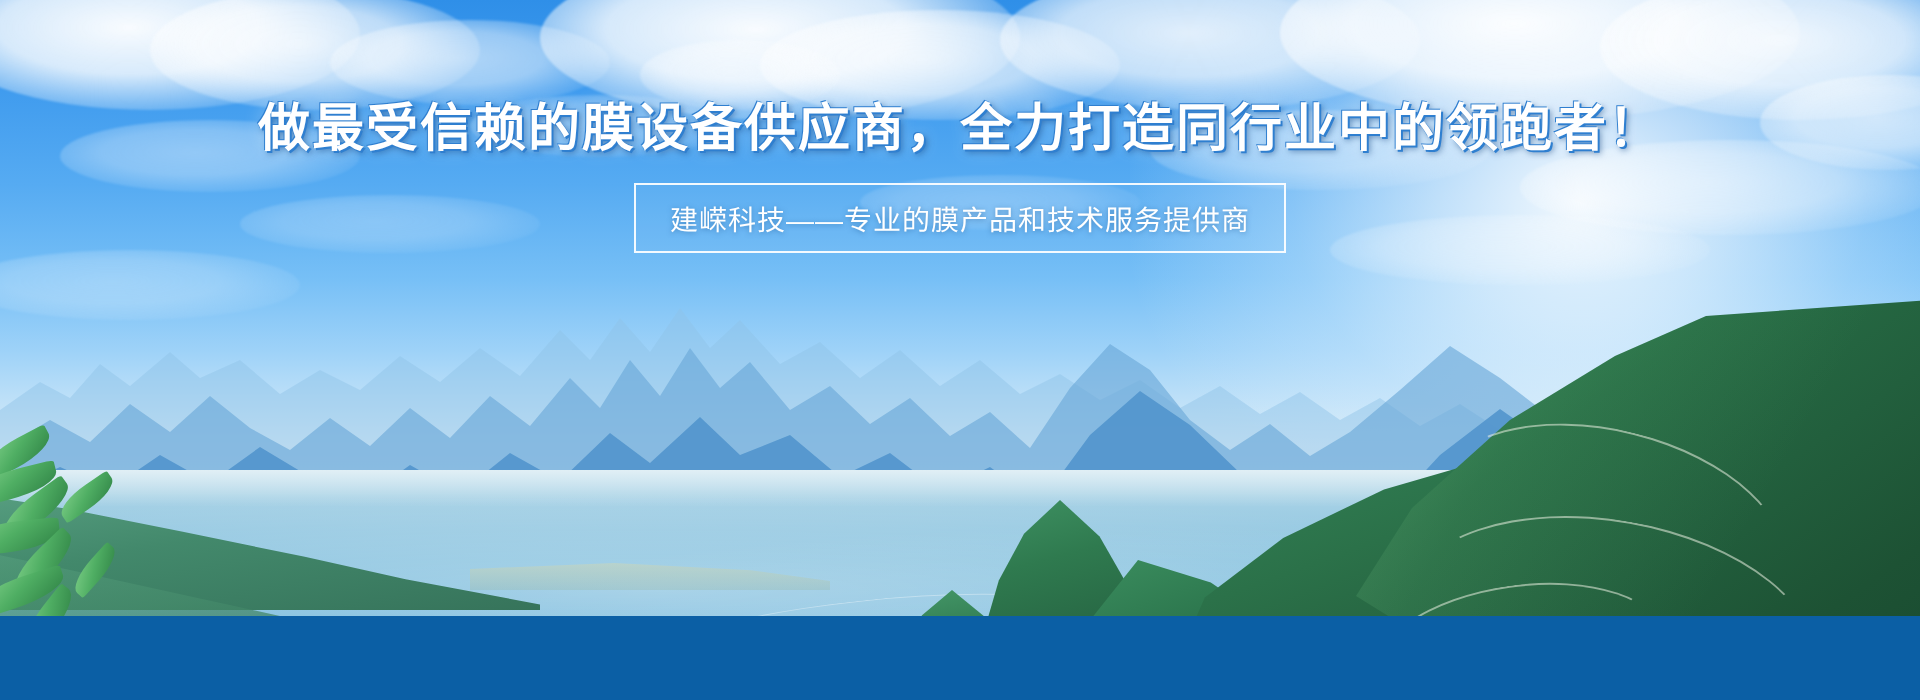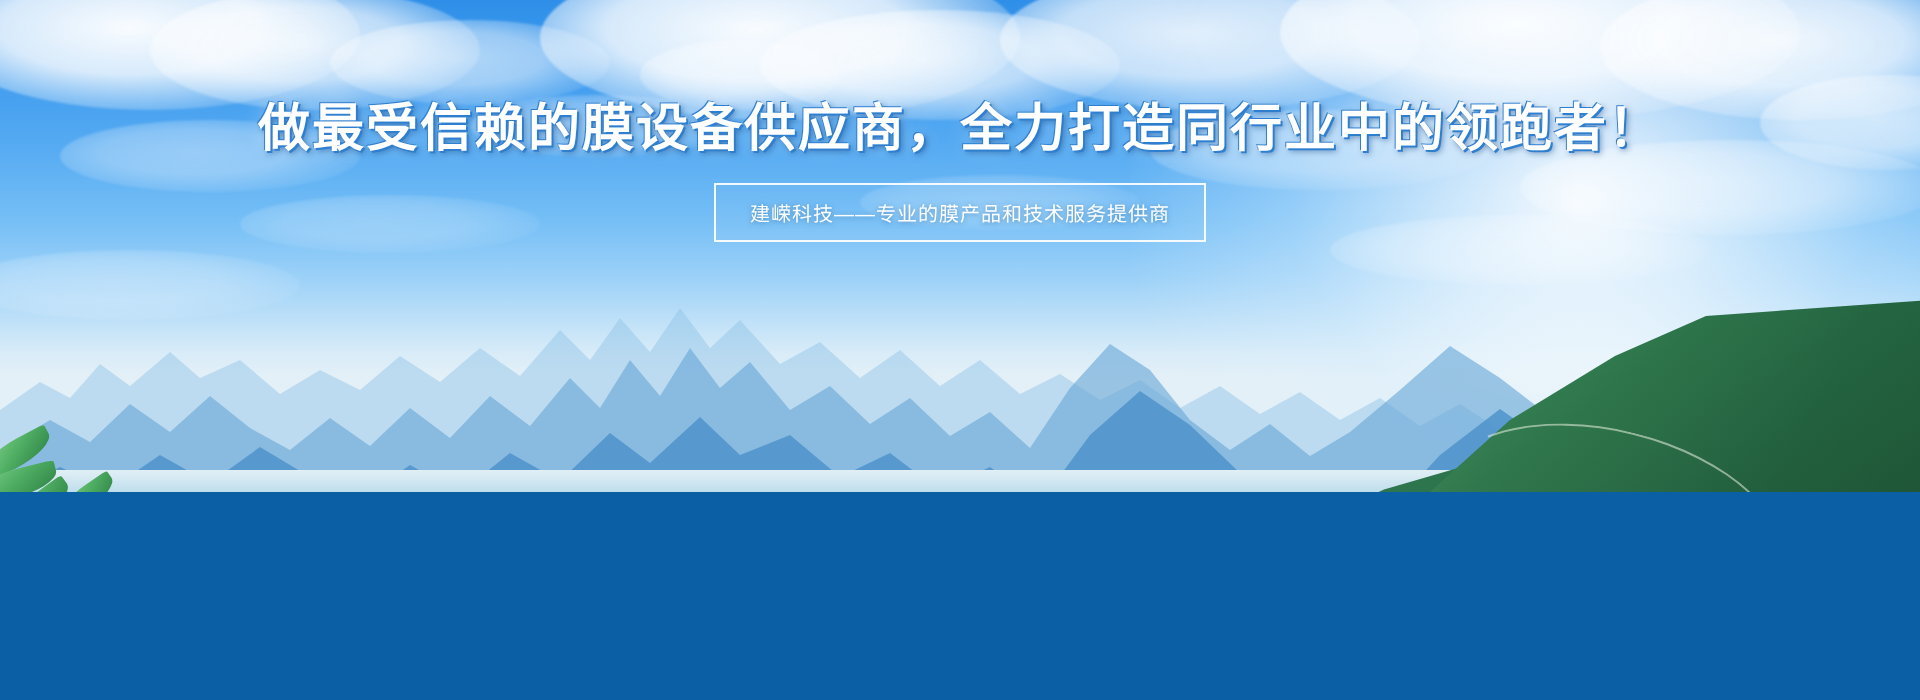--- a/index.html
+++ b/index.html
@@ -7,21 +7,21 @@
   html, body {
     width:1920px; height:700px;
     overflow:hidden;
     background:#0b5fa5;
     font-family:"Liberation Sans","DejaVu Sans",sans-serif;
   }
 
   .banner {
     position:relative;
     width:1920px;
-    height:492px;
+    height:616px;
     overflow:hidden;
   }
 
   
   .sky {
     position:absolute; inset:0;
     background:
       linear-gradient(to bottom,
         #2f8fe8 0%,
         #3f9bee 14%,
@@ -240,21 +240,21 @@
     text-shadow:0 1px 6px rgba(30,90,150,0.55);
   }
 
   .tagline-box {
     margin-top:26px;
     border:2px solid rgba(255,255,255,0.92);
     padding:13px 34px;
     background:rgba(255,255,255,0.04);
   }
   .tagline-text {
-    font-size:20px;
+    font-size:28px;
     letter-spacing:1px;
     color:#ffffff;
     white-space:nowrap;
     text-shadow:0 1px 5px rgba(30,90,150,0.5);
   }
 </style>
 </head>
 <body>
 
 <div class="banner">

